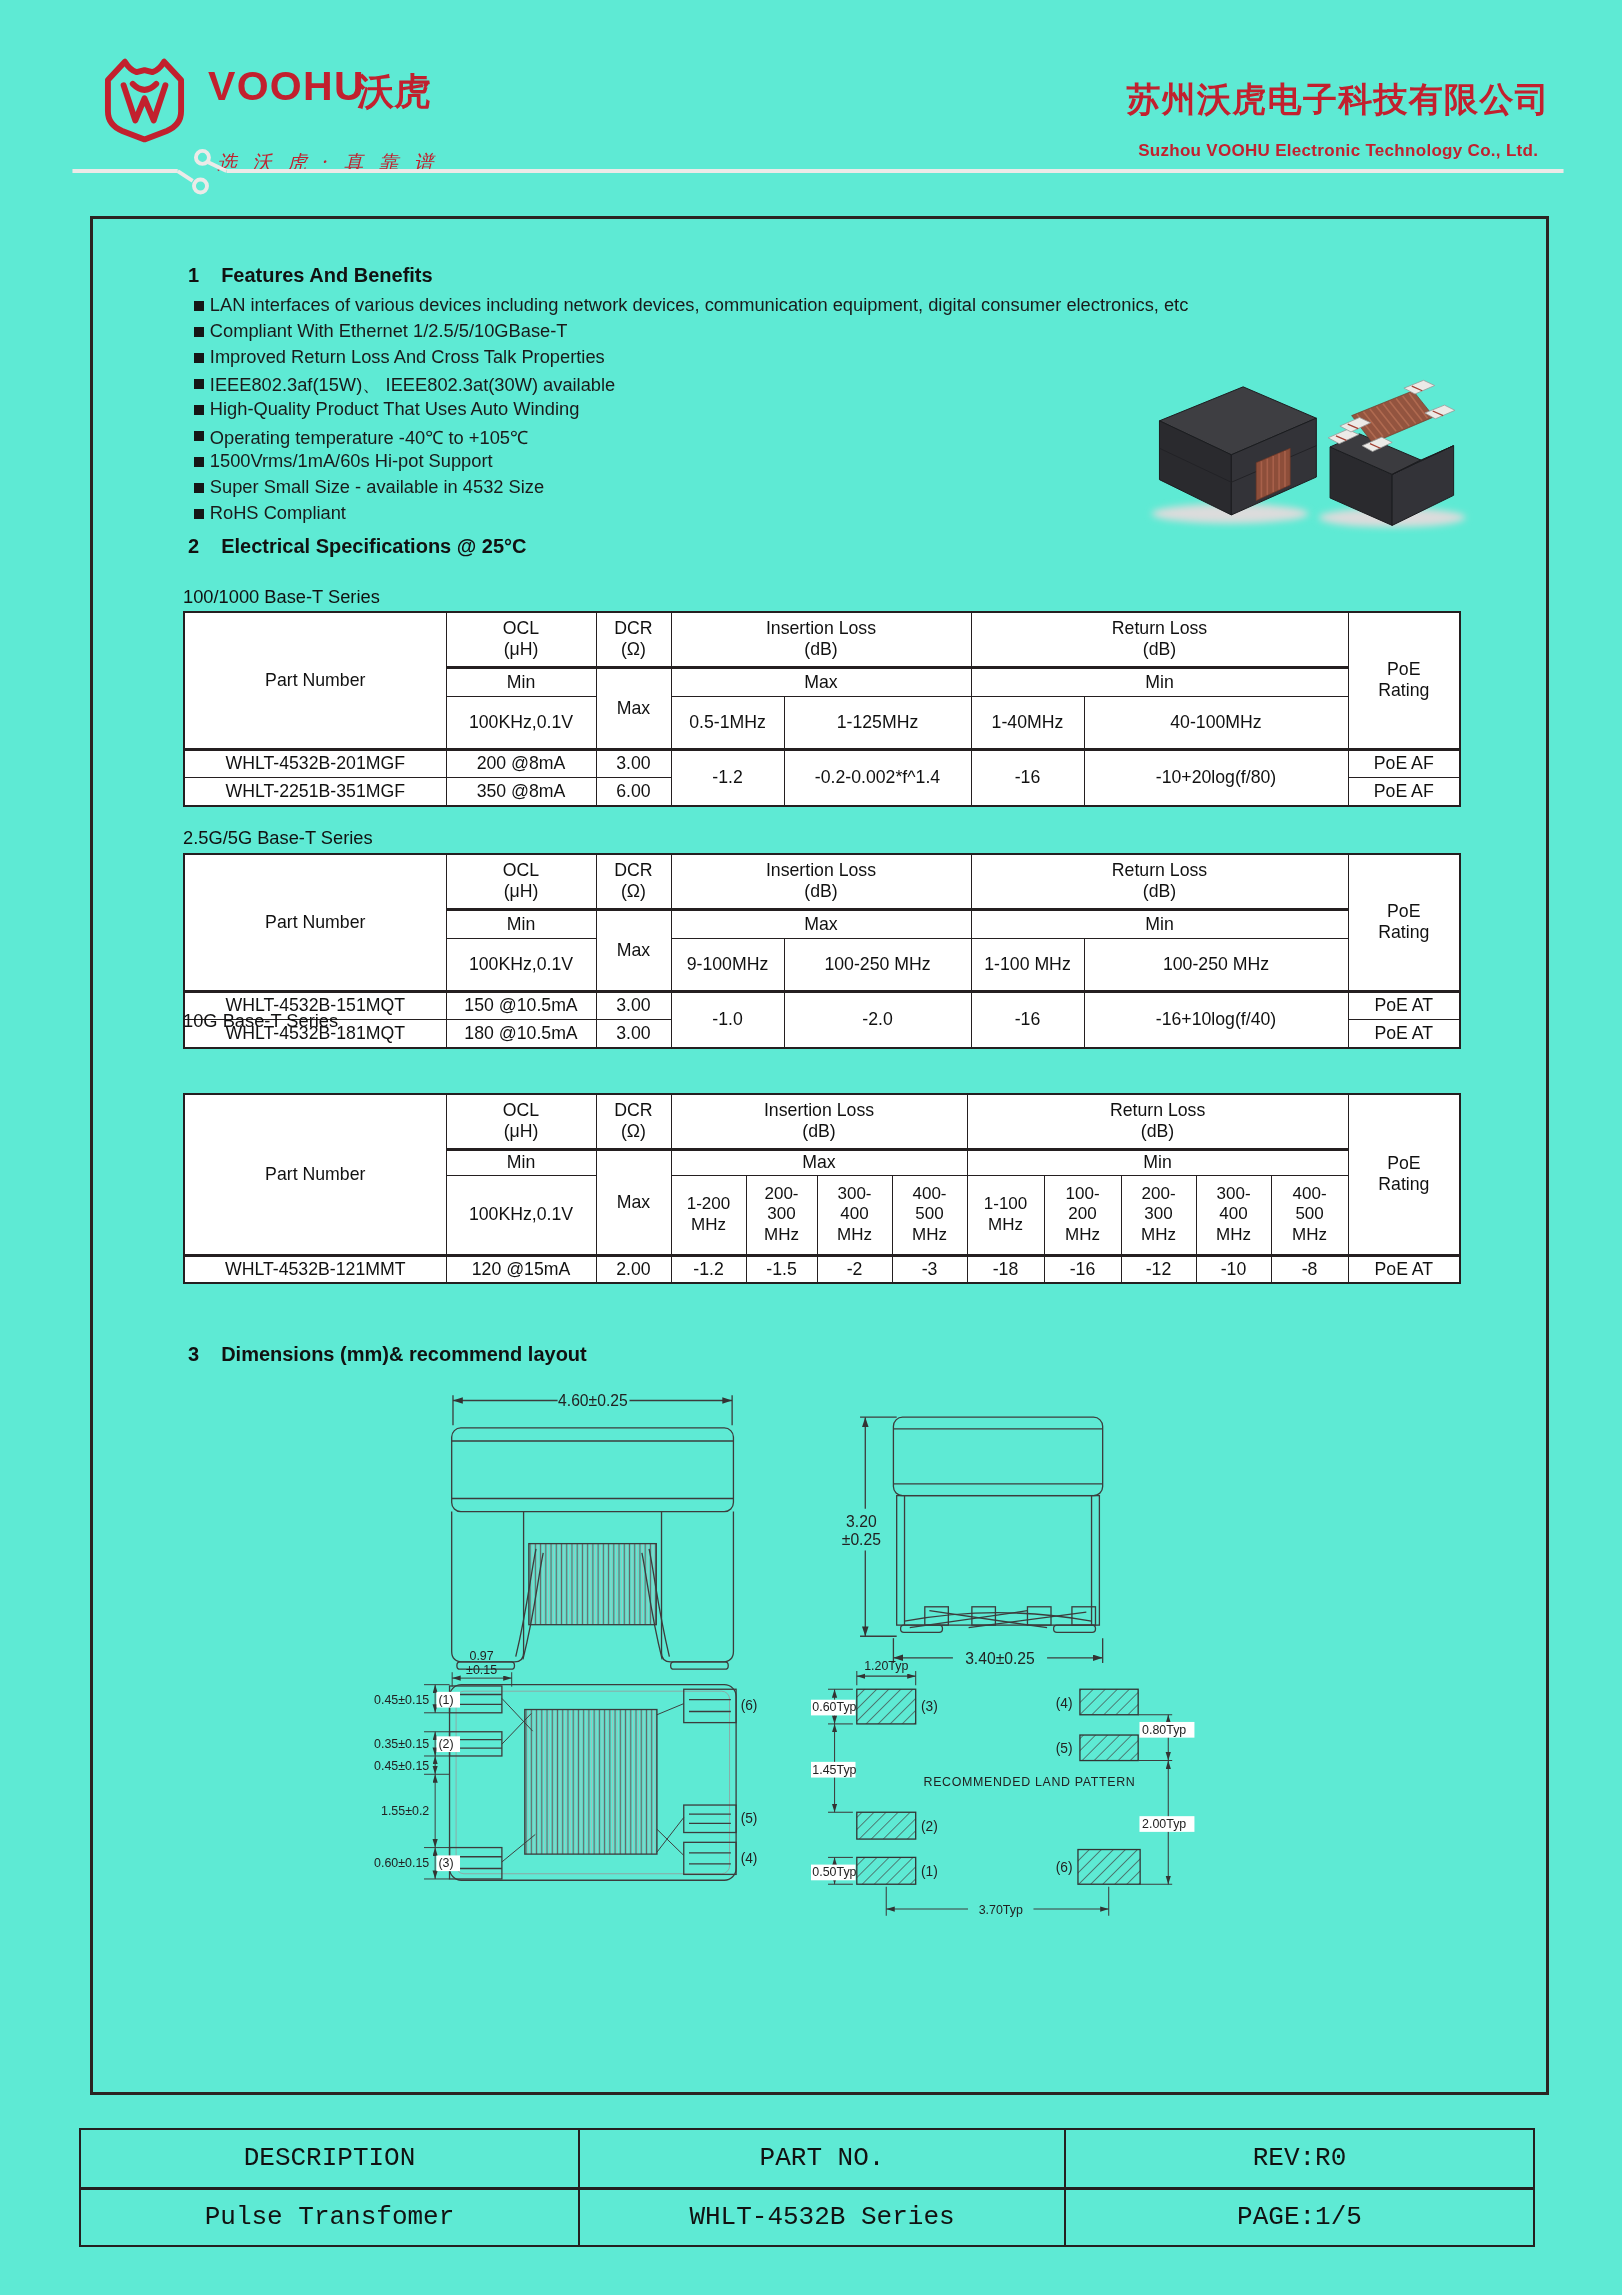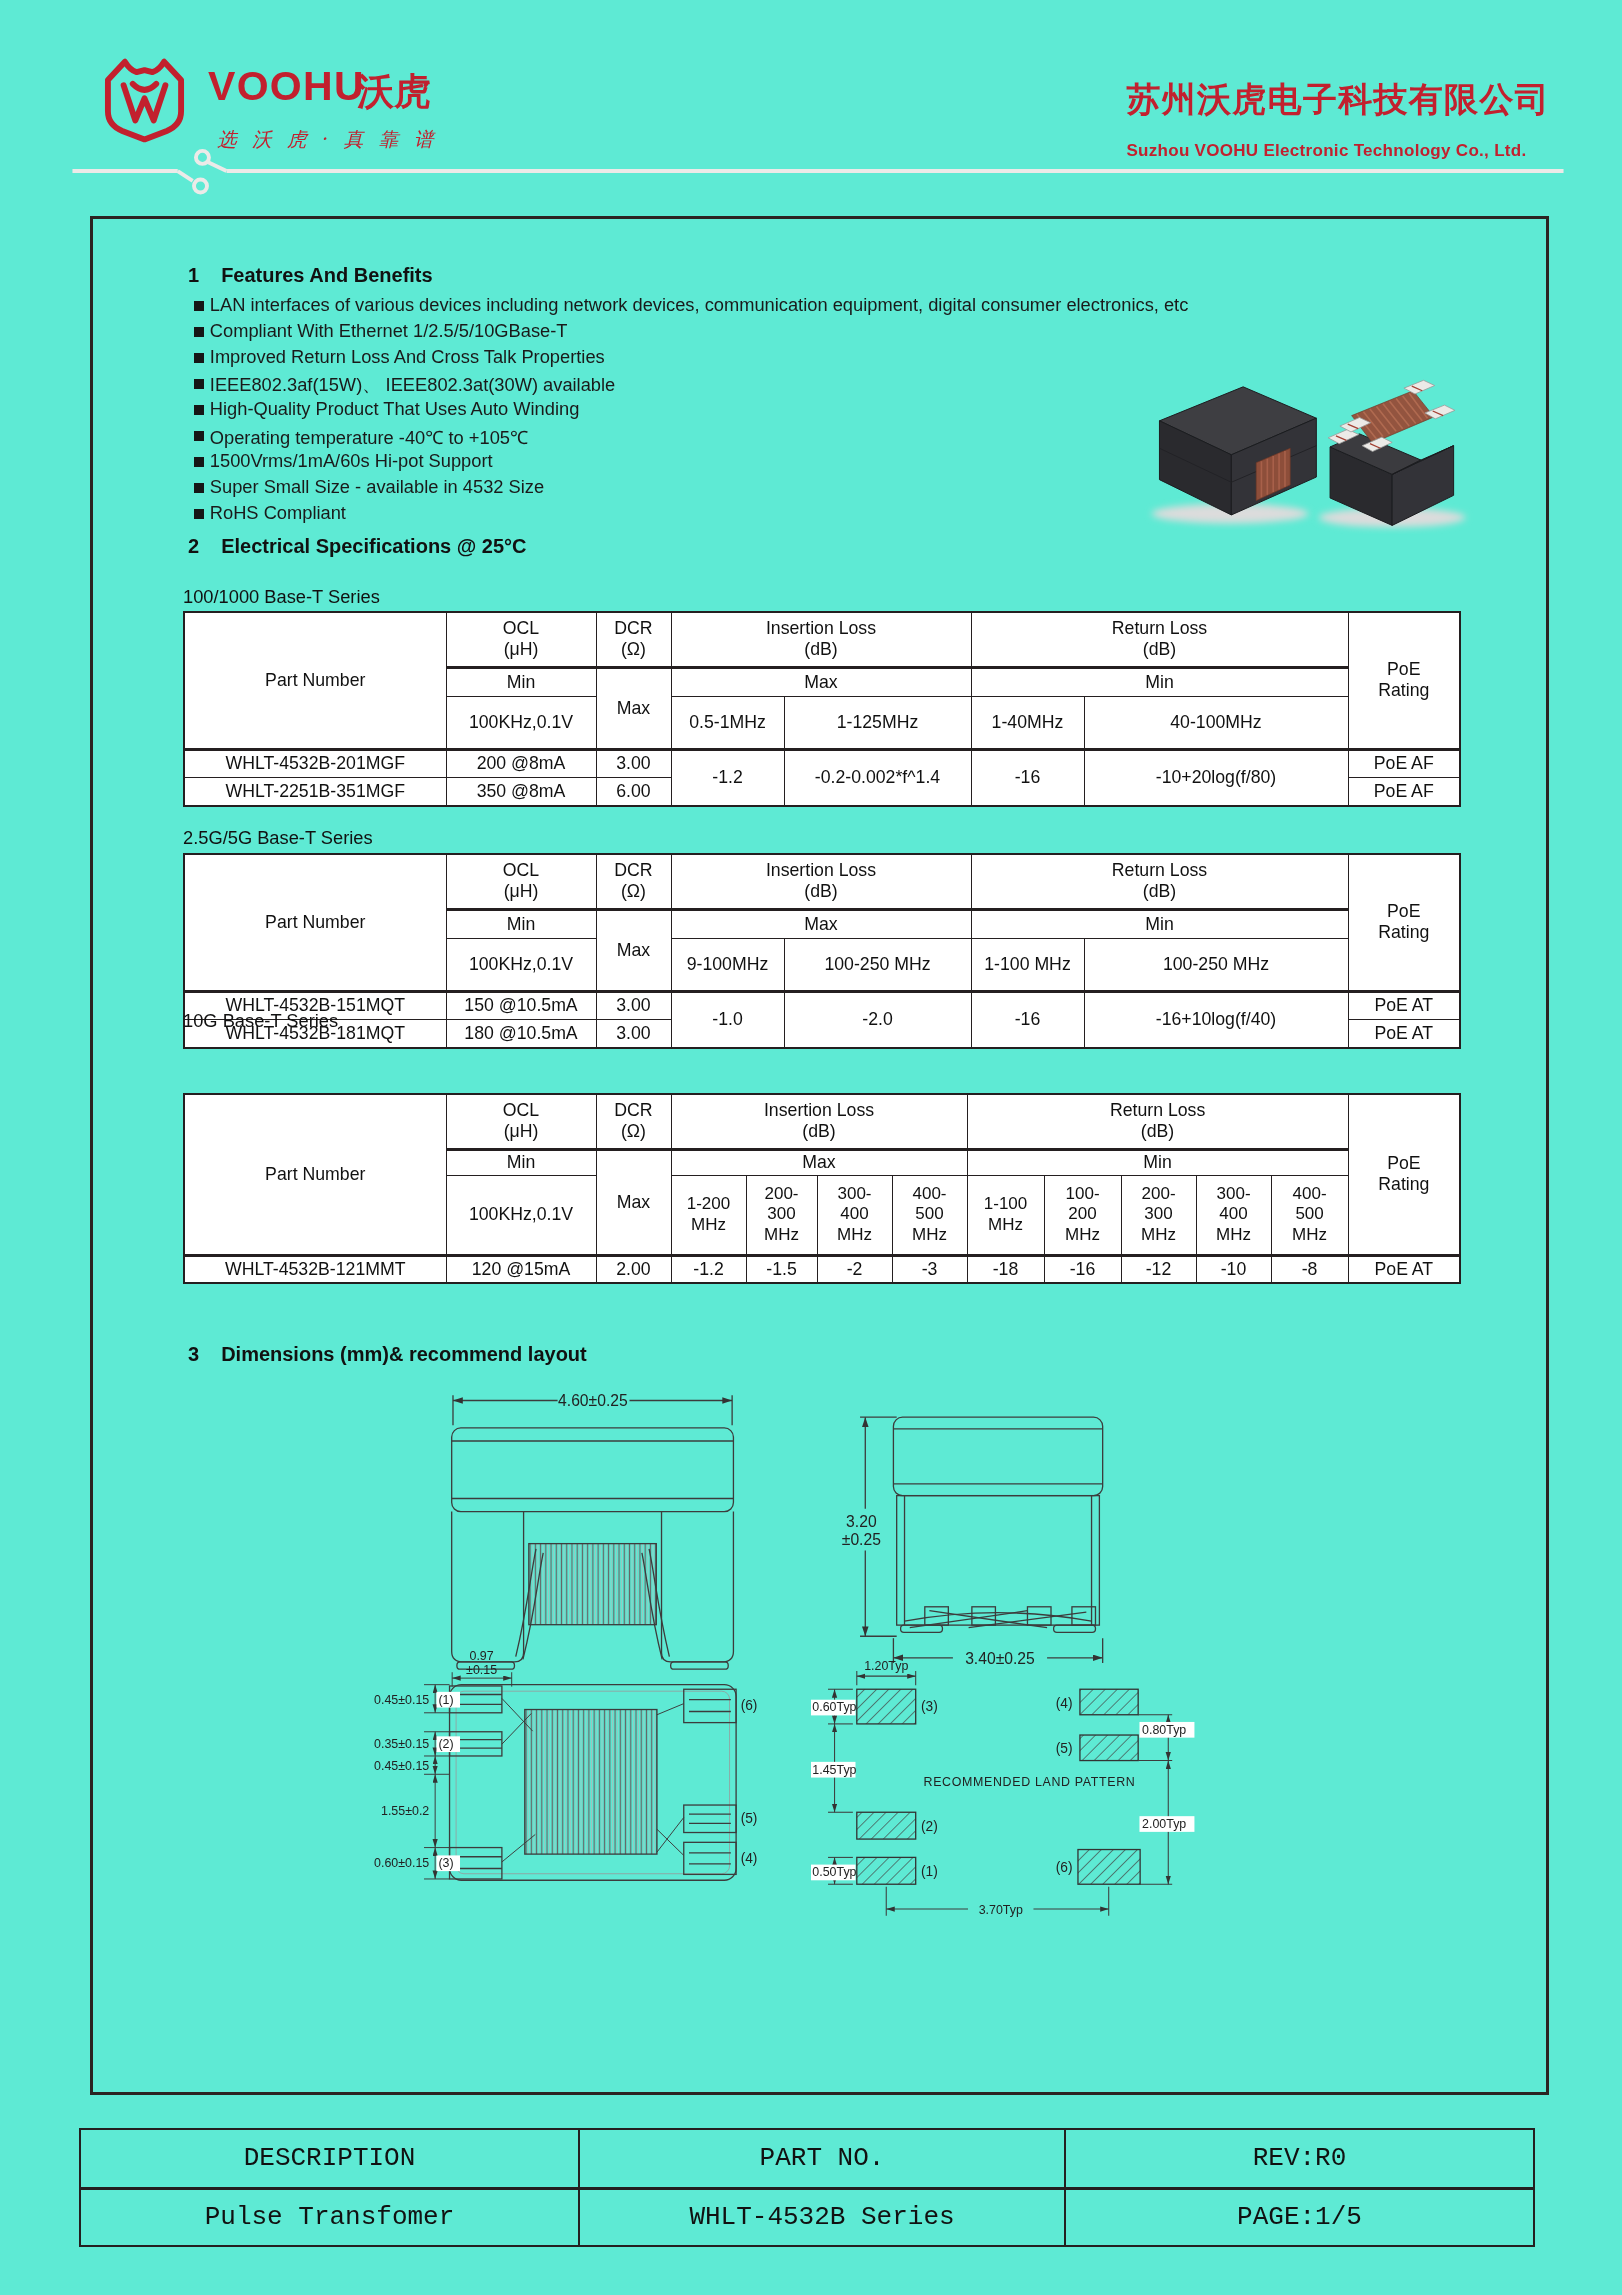--- a/index.html
+++ b/index.html
@@ -6,22 +6,22 @@
   body { background:#888; }
   .page {
     position:relative; width:1623px; height:2295px; background:#5eead4;
     font-family:"Liberation Sans", sans-serif; color:#1a1a1a; overflow:hidden;
   }
   svg.dwg, svg.art { position:absolute; overflow:visible; }
 
   
   .brand-en { position:absolute; left:208px; top:63px; font-size:41px; font-weight:800; color:#c2202e; letter-spacing:1.3px; }
   .brand-cn { position:absolute; left:357px; top:67px; font-size:37px; font-weight:800; color:#c2202e; }
-  .tagline  { position:absolute; left:217px; top:126px; font-size:19.6px; color:#c2202e; letter-spacing:4.6px; font-family:"DejaVu Serif", serif; font-style:italic; }
-  .company  { position:absolute; right:73px; top:77px; text-align:left; color:#c2202e; }
+  .tagline  { position:absolute; left:217px; top:149px; font-size:19.6px; color:#c2202e; letter-spacing:4.6px; font-family:"DejaVu Serif", serif; font-style:italic; }
+  .company  { position:absolute; right:73px; top:77px; text-align:center; color:#c2202e; }
   .company .cn { font-size:34px; font-weight:800; letter-spacing:1.3px; }
   .company .en { font-size:17px; font-weight:700; margin-top:18px; letter-spacing:0.3px; }
 
   .main-frame { position:absolute; left:90px; top:216px; width:1459px; height:1879px; border:3.3px solid #2b2422; }
 
   .h-sec { position:absolute; font-size:20px; font-weight:bold; color:#111; display:flex; gap:22px; white-space:nowrap; }
 
   ul.features { position:absolute; left:194px; top:294px; list-style:none; width:1302px; }
   ul.features li { display:flex; align-items:flex-start; gap:6px; height:26px; font-size:18.3px; }
   ul.features .bullet { flex:0 0 auto; width:9.8px; height:9.8px; background:#161616; margin-top:7.2px; }

